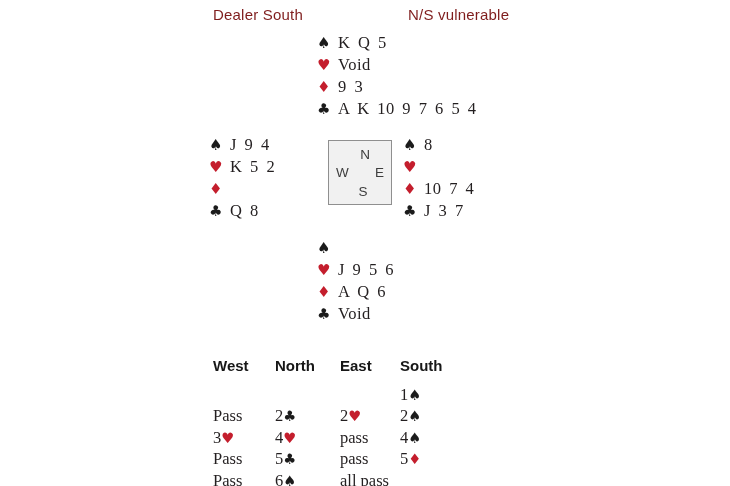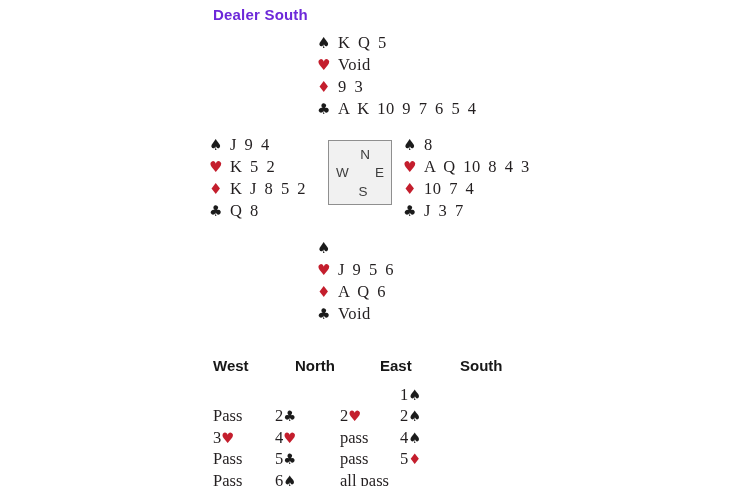--- a/index.html
+++ b/index.html
@@ -2,21 +2,21 @@
 <html><head>
 <meta charset="utf-8">
 <style>
   html,body {margin:0; padding:0; background:#ffffff;}
   .page {
     position:relative; width:730px; height:486px; background:#ffffff;
     font-family:"Liberation Serif", serif; color:#231f20; overflow:hidden;
   }
   .hdr {
     position:absolute; font-family:"Liberation Sans", sans-serif;
-    font-weight:bold; font-size:15px; color:#6d28d9; letter-spacing:0.2px;
+    font-weight:normal; font-size:15px; color:#7f1d1d; letter-spacing:0.2px;
   }
   .hand {position:absolute;}
   .hand-line {display:flex; align-items:center; height:22px; font-size:16.5px;}
   .suit-icon {
     font-family:"DejaVu Sans", sans-serif; font-size:15px; width:17px;
     margin-right:4px; display:inline-block; line-height:1;
   }
   .cards {letter-spacing:0.5px; word-spacing:3px; white-space:pre;text-align:center;}
   .red {color:#c41e2d;}
   .black-suit {color:#1b1b1b;}
@@ -25,34 +25,35 @@
     background:#f1f1f1; border:1px solid #8f8f8f;
     font-family:"Liberation Sans", sans-serif; font-size:13.5px; color:#3d3d3d;
   }
   .compass span {position:absolute; line-height:1;}
   .c-n {top:7px; left:50%; transform:translateX(-50%) translateX(5px);}
   .c-w {left:7px; top:50%; transform:translateY(-50%);}
   .c-e {right:7px; top:50%; transform:translateY(-50%);}
   .c-s {bottom:6px; left:50%; transform:translateX(-50%) translateX(3px);}
   .auction {position:absolute; left:213px; top:357px;}
   .a-row {display:grid; grid-template-columns:62px 65px 60px 95px; height:21.5px; align-items:center;}
-  .a-head {height:27px; align-items:start;gap:20px;}
+  .a-head {height:27px; align-items:start;}
   .a-head .cell {
     font-family:"Liberation Sans", sans-serif; font-weight:bold;
     font-size:15px; color:#171717;
   }
   .cell {font-size:16.5px; white-space:pre;}
   .suit-glyph {font-family:"DejaVu Sans", sans-serif; font-size:14.5px;}
 </style>
 </head>
 <body>
 
 <div class="page">
 
   <div class="hdr" style="left:213px; top:6px;">Dealer South</div>
+  <div class="hdr" style="left:408px; top:6px;">N/S vulnerable</div>
 
   <div class="hand" style="left:317px; top:32px;">
     <div class="hand-line">
       <span class="suit-icon black-suit">♠</span>
       <span class="cards">K Q 5</span>
     </div>
     <div class="hand-line">
       <span class="suit-icon red">♥</span>
       <span class="cards">Void</span>
     </div>
@@ -70,21 +71,20 @@
     <div class="hand-line">
       <span class="suit-icon black-suit">♠</span>
       <span class="cards">J 9 4</span>
     </div>
     <div class="hand-line">
       <span class="suit-icon red">♥</span>
       <span class="cards">K 5 2</span>
     </div>
     <div class="hand-line">
       <span class="suit-icon red">♦</span>
-      <span class="cards">K J 8 5 2</span>
     </div>
     <div class="hand-line">
       <span class="suit-icon black-suit">♣</span>
       <span class="cards">Q 8</span>
     </div>
   </div>
 
   <div class="compass">
     <span class="c-n">N</span>
     <span class="c-w">W</span>
@@ -92,21 +92,20 @@
     <span class="c-s">S</span>
   </div>
 
   <div class="hand" style="left:403px; top:134px;">
     <div class="hand-line">
       <span class="suit-icon black-suit">♠</span>
       <span class="cards">8</span>
     </div>
     <div class="hand-line">
       <span class="suit-icon red">♥</span>
-      <span class="cards">A Q 10 8 4 3</span>
     </div>
     <div class="hand-line">
       <span class="suit-icon red">♦</span>
       <span class="cards">10 7 4</span>
     </div>
     <div class="hand-line">
       <span class="suit-icon black-suit">♣</span>
       <span class="cards">J 3 7</span>
     </div>
   </div>

